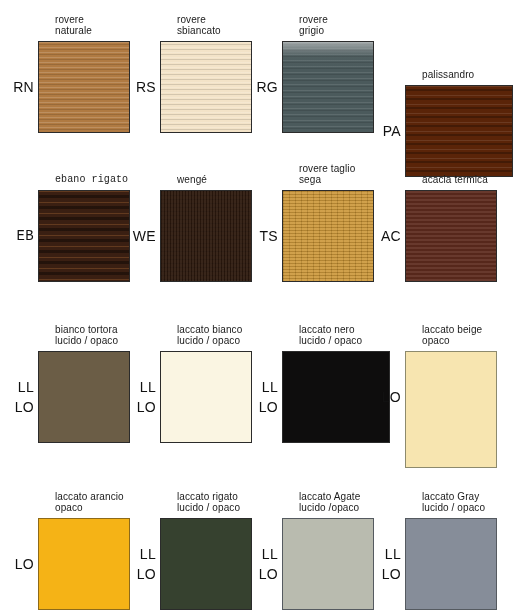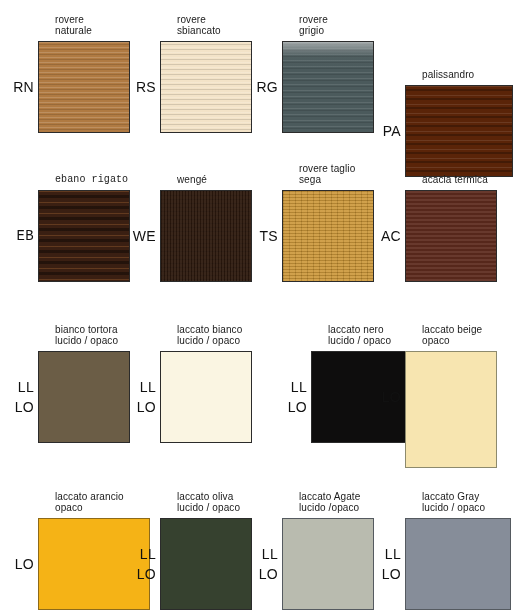--- a/index.html
+++ b/index.html
@@ -256,64 +256,64 @@
     </div>
     <div class="swatch-cell" style="left: 160px; top: 351px; width: 92px; height: 92px;">
       <div class="caption">laccato bianco
 lucido / opaco</div>
       <div class="codes">
         <div class="code">LL</div>
         <div class="code">LO</div>
       </div>
       <div class="chip grain-none" style="background-color: rgb(250, 245, 226); border-color: rgb(43, 43, 43);"></div>
     </div>
-    <div class="swatch-cell" style="left: 282px; top: 351px; width: 108px; height: 92px; margin-left: 29px;">
+    <div class="swatch-cell" style="left: 282px; top: 351px; width: 108px; height: 92px;">
       <div class="caption">laccato nero
 lucido / opaco</div>
       <div class="codes">
         <div class="code">LL</div>
         <div class="code">LO</div>
       </div>
       <div class="chip grain-none" style="background-color: rgb(14, 13, 13); border-color: rgb(43, 43, 43);"></div>
     </div>
     <div class="swatch-cell" style="left: 405px; top: 351px; width: 92px; height: 117px;">
       <div class="caption">laccato beige
 opaco</div>
       <div class="codes">
         <div class="code">LO</div>
       </div>
       <div class="chip grain-none soft-border" style="background-color: rgb(247, 229, 176); border-color: rgb(141, 138, 109);"></div>
     </div>
-    <div class="swatch-cell" style="left: 38px; top: 518px; width: 112px; height: 92px;">
+    <div class="swatch-cell" style="left: 38px; top: 518px; width: 92px; height: 92px;">
       <div class="caption">laccato arancio
 opaco</div>
       <div class="codes">
         <div class="code">LO</div>
       </div>
       <div class="chip grain-none" style="background-color: rgb(245, 179, 22); border-color: rgb(141, 106, 26);"></div>
     </div>
     <div class="swatch-cell" style="left: 160px; top: 518px; width: 92px; height: 92px;">
-      <div class="caption">laccato oliva
+      <div class="caption">laccato rigato
 lucido / opaco</div>
       <div class="codes">
         <div class="code">LL</div>
         <div class="code">LO</div>
       </div>
       <div class="chip grain-none" style="background-color: rgb(54, 65, 47); border-color: rgb(43, 43, 43);"></div>
     </div>
     <div class="swatch-cell" style="left: 282px; top: 518px; width: 92px; height: 92px; border-radius: 7px;">
       <div class="caption">laccato Agate
 lucido /opaco</div>
       <div class="codes">
         <div class="code">LL</div>
         <div class="code">LO</div>
       </div>
       <div class="chip grain-none gray-border" style="background-color: rgb(185, 187, 175); border-color: rgb(85, 90, 96);"></div>
     </div>
-    <div class="swatch-cell" style="left: 405px; top: 518px; width: 92px; height: 92px; padding-left: 14px;">
+    <div class="swatch-cell" style="left: 405px; top: 518px; width: 92px; height: 92px;">
       <div class="caption">laccato Gray
 lucido / opaco</div>
       <div class="codes">
         <div class="code">LL</div>
         <div class="code">LO</div>
       </div>
       <div class="chip grain-none gray-border" style="background-color: rgb(134, 141, 153); border-color: rgb(85, 90, 96);"></div>
     </div>
   </div>
 

